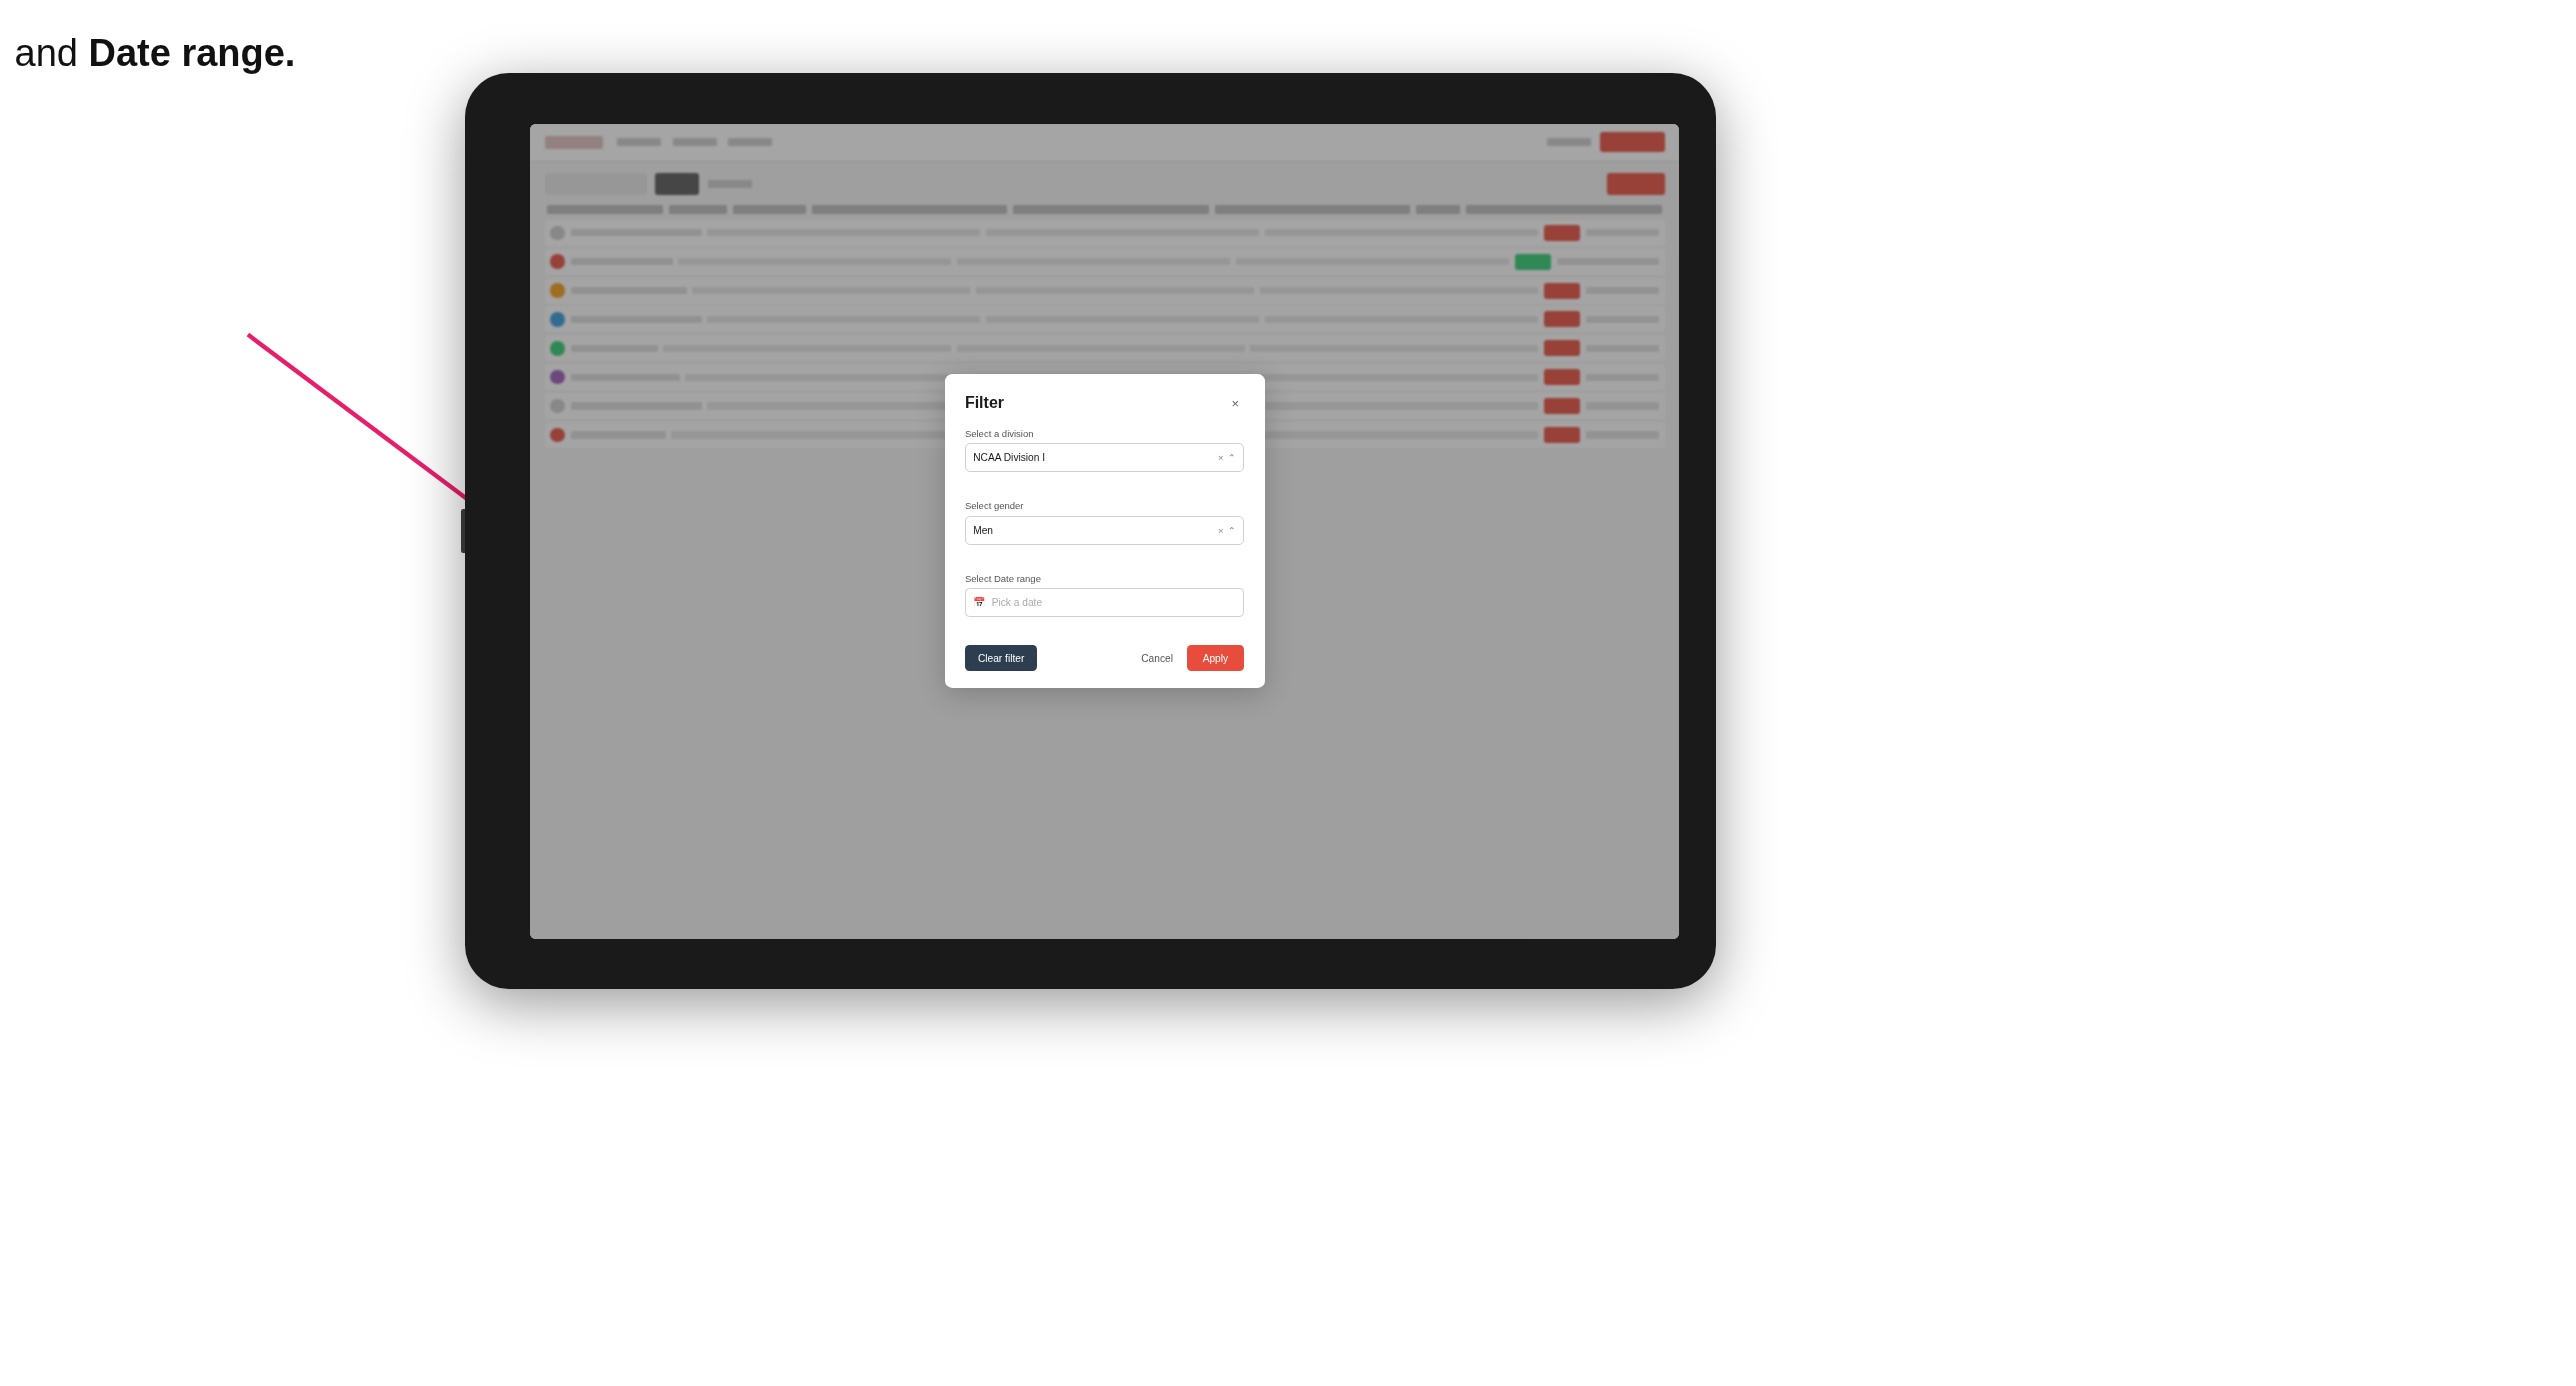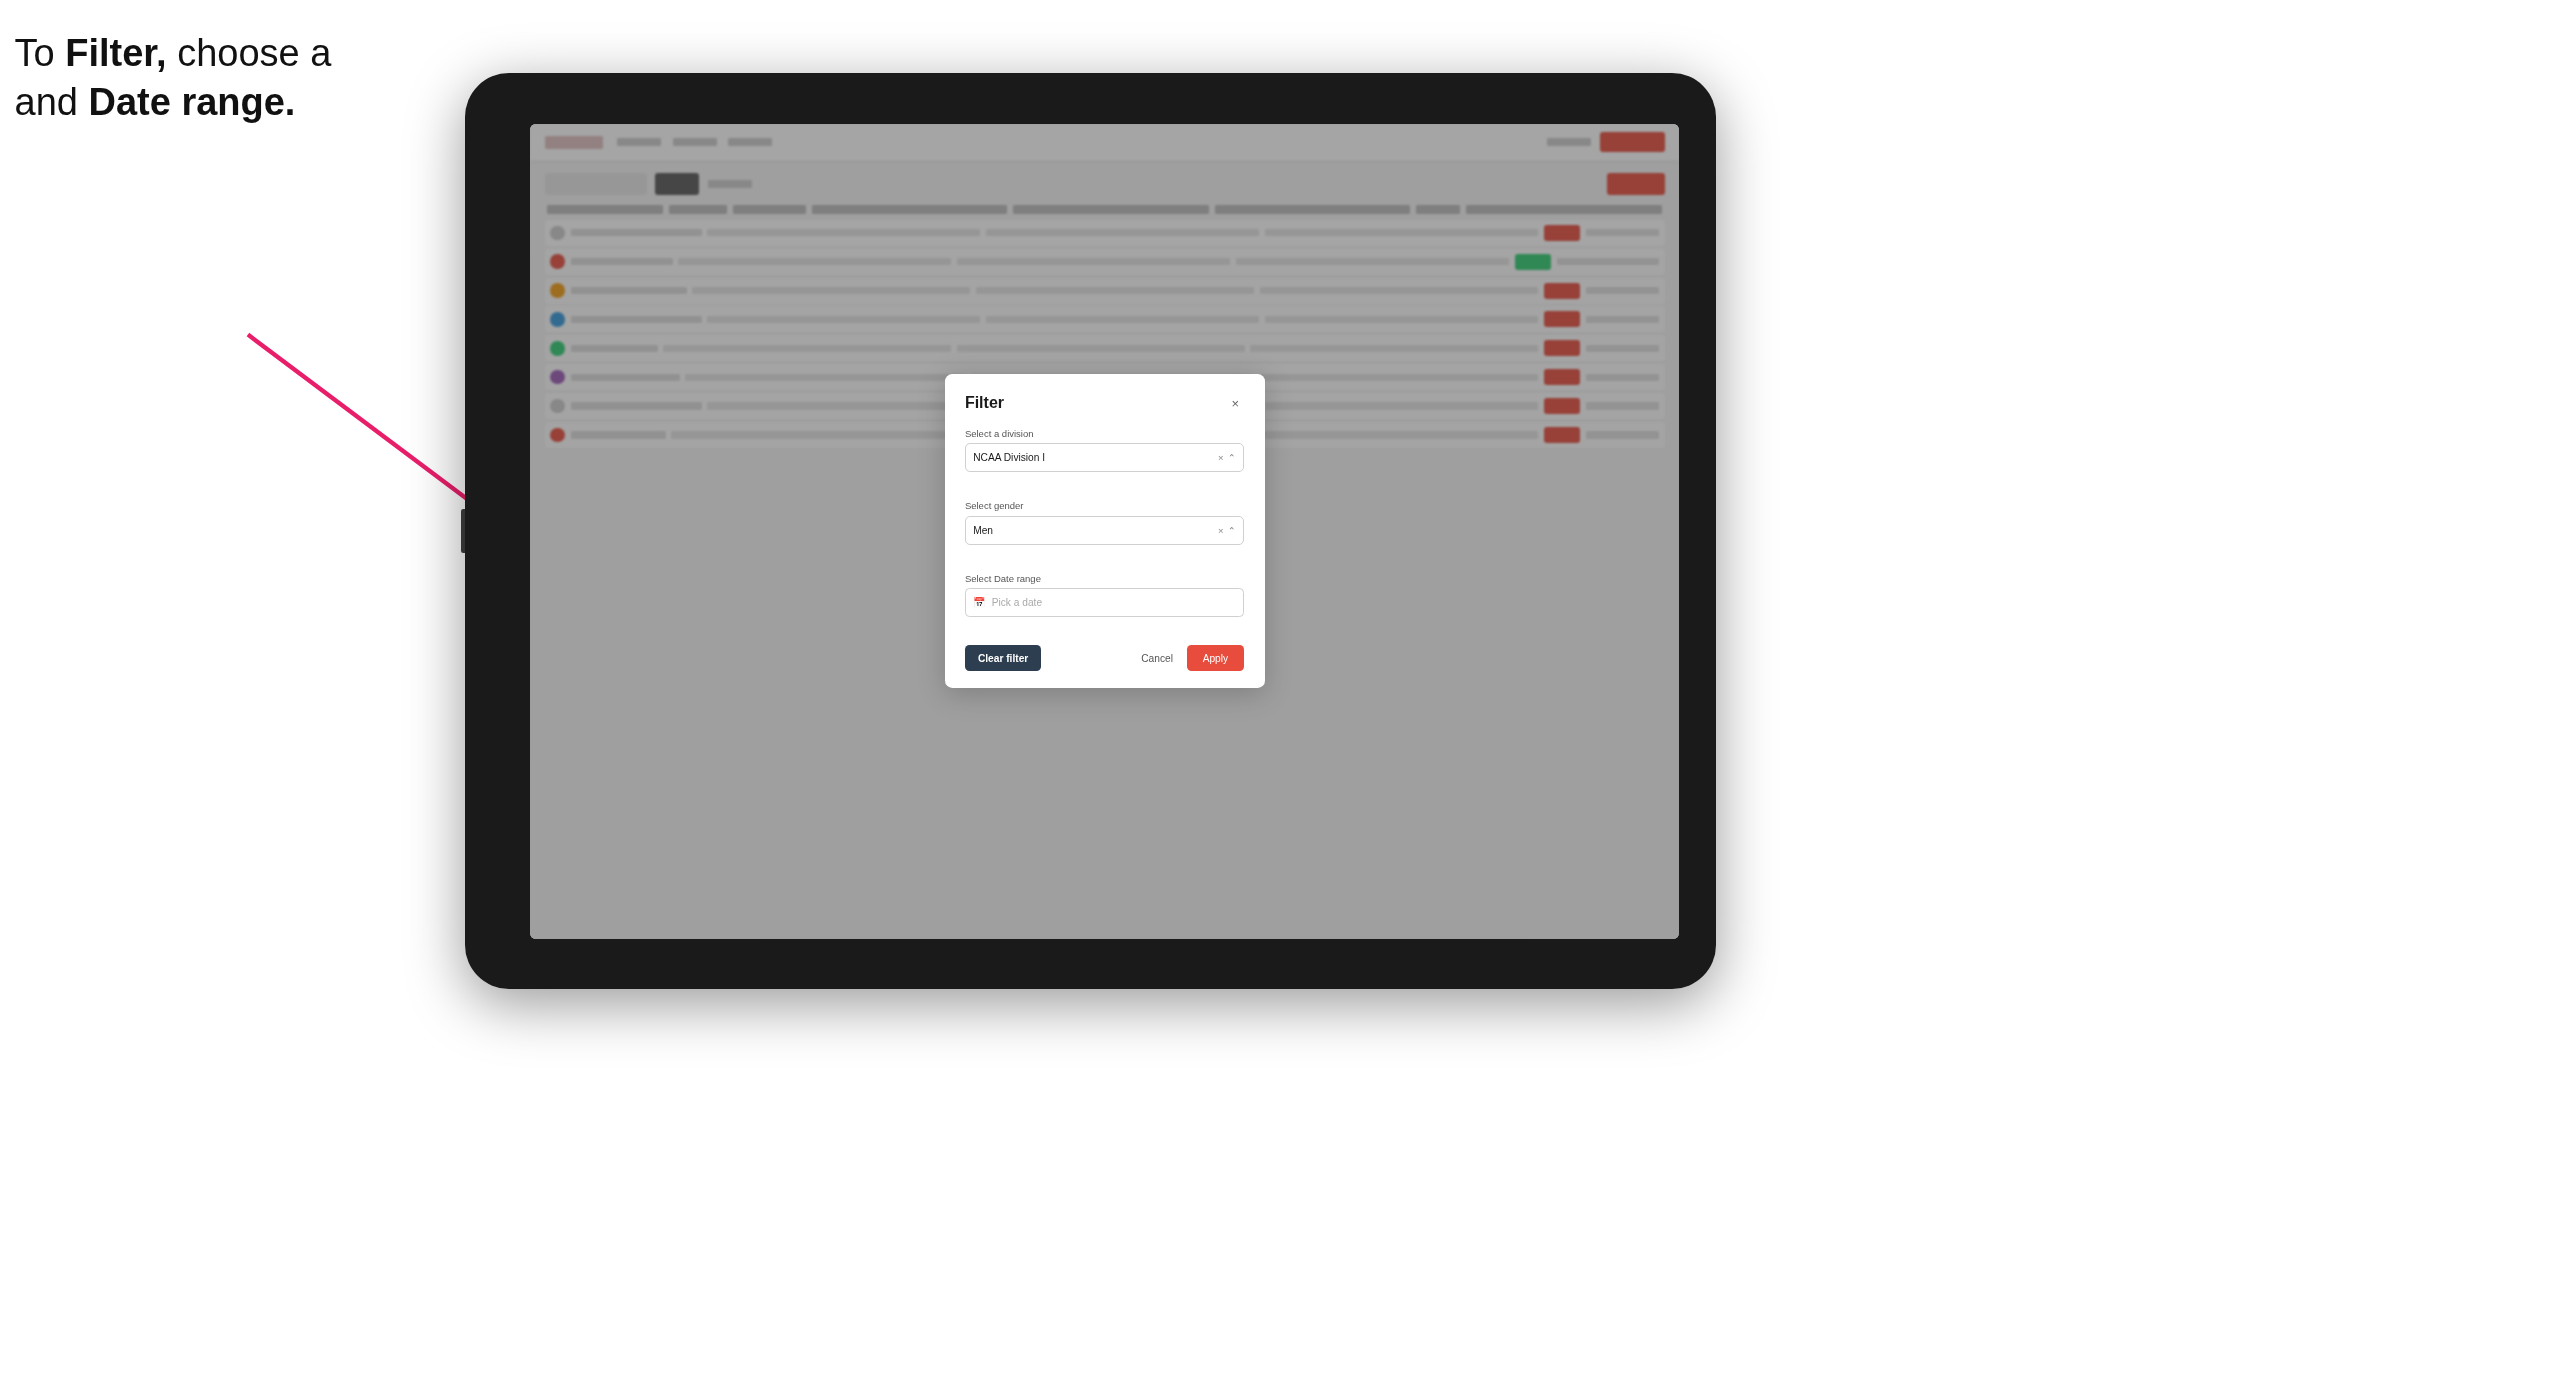--- a/index.html
+++ b/index.html
@@ -338,21 +338,21 @@
       margin-top: 17.5px;
     }
 
     .btn-clear {
       background: #2c3e50;
       color: #fff;
       border: none;
       border-radius: 4.4px;
       padding: 7.3px 13px;
       font-size: 10.2px;
-      font-weight: 700;
+      font-weight: 400;
       cursor: pointer;
     }
 
     .modal-footer-right {
       display: flex;
       gap: 5px;
       align-items: center;
     }
 
     .btn-cancel {
@@ -384,21 +384,20 @@
       width: 4.4px;
       height: 44px;
       background: #333;
       border-radius: 2.2px 0 0 2.2px;
     }
   </style>
 </head>
 <body>
 
 <div class="instruction-area">
-  <div>To <span class="bold">Filter,</span> choose a</div>
   <div>and <span class="bold">Date range.</span></div>
 </div>
 
 <svg class="arrow-svg" width="582" height="436" viewBox="0 0 800 600">
   <defs>
     <marker id="arrowhead" markerWidth="10" markerHeight="7" refX="10" refY="3.5" orient="auto">
       <polygon points="0 0, 10 3.5, 0 7" fill="#e91e6b"></polygon>
     </marker>
   </defs>
   <line x1="60" y1="60" x2="620" y2="480" stroke="#e91e6b" stroke-width="6" marker-end="url(#arrowhead)"></line>

